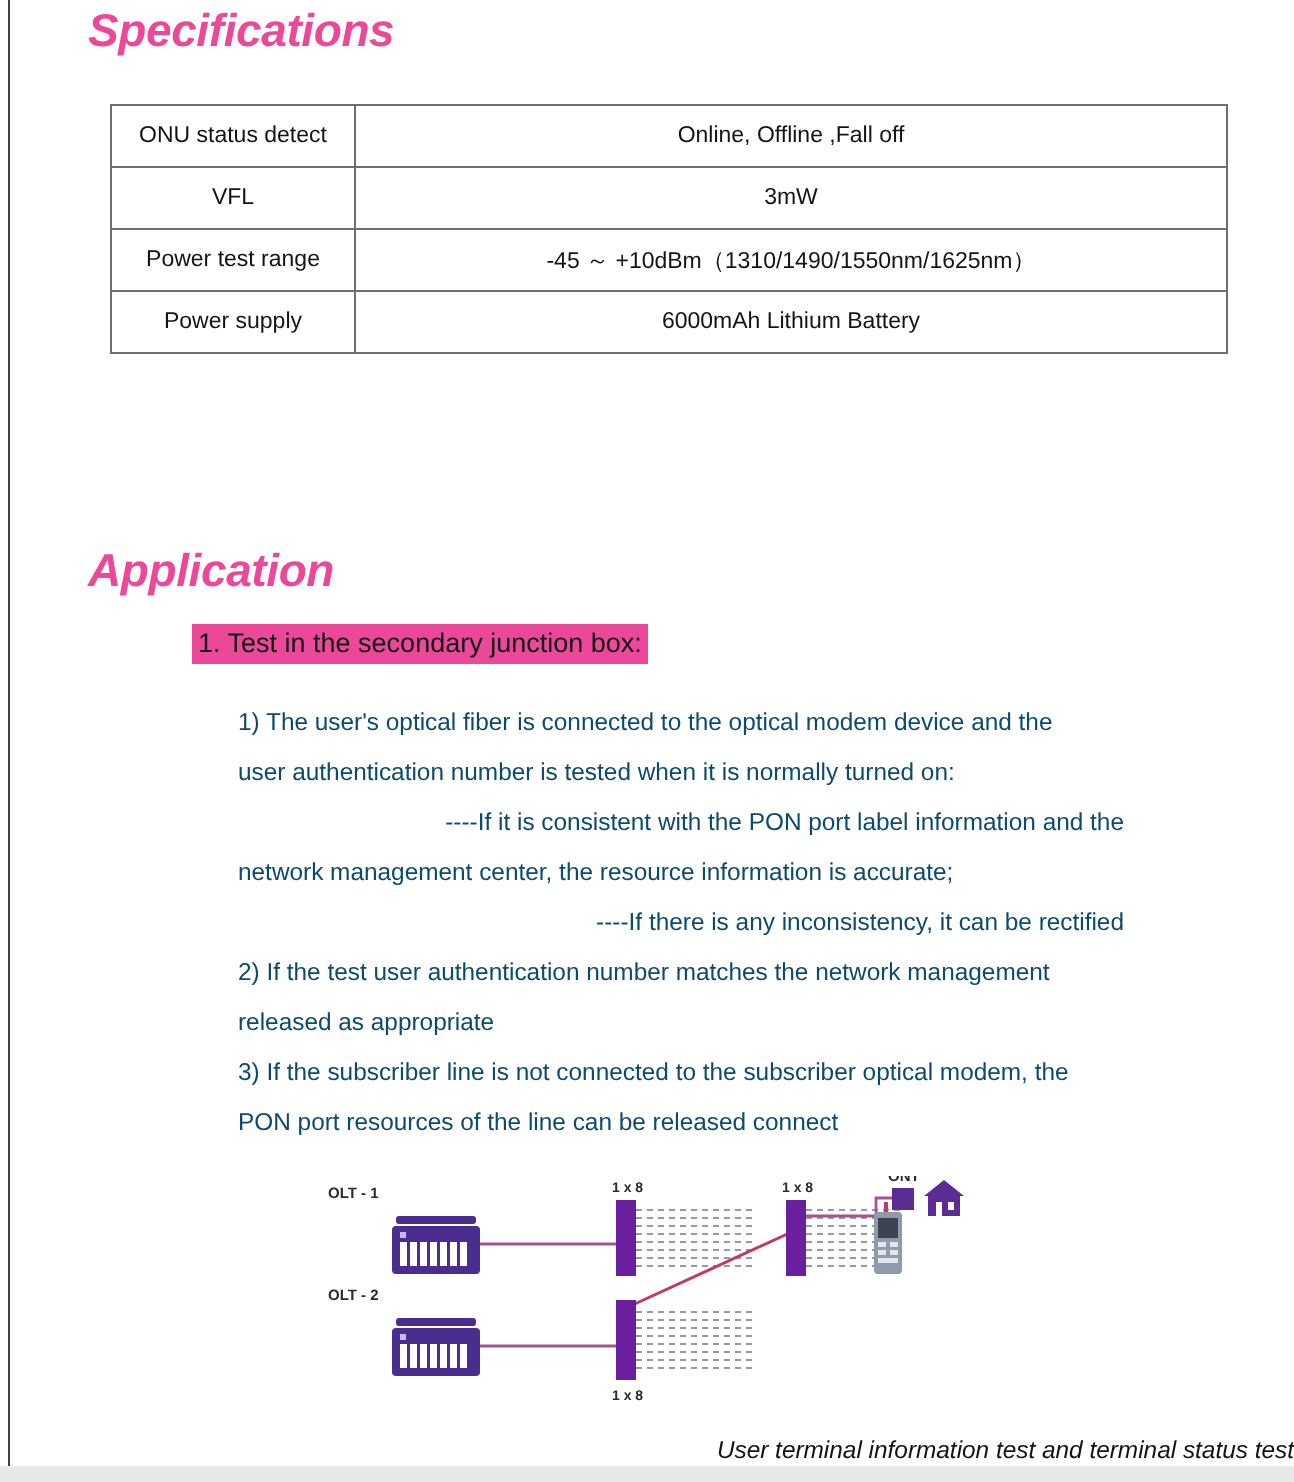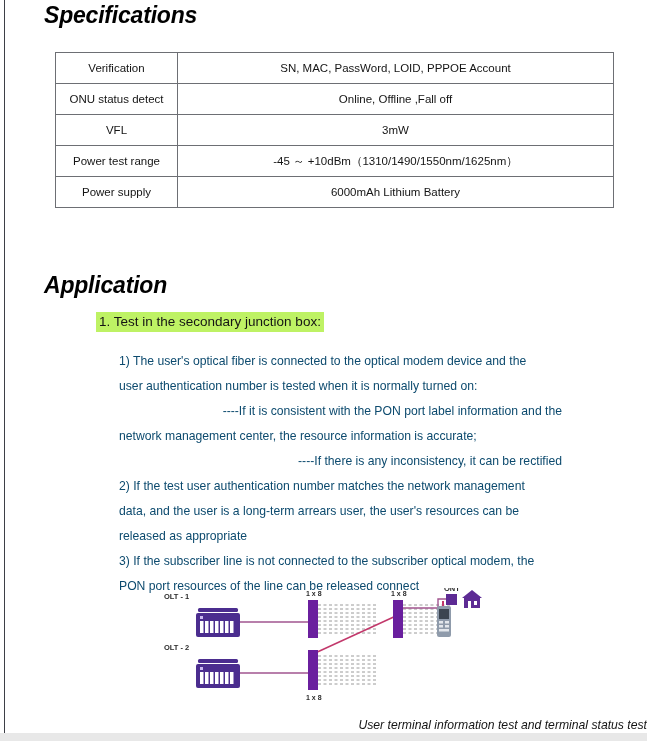--- a/index.html
+++ b/index.html
@@ -37,21 +37,21 @@
     height: 8px;
     background: #e8e8e8;
   }
 
   h1.section-heading {
     position: absolute;
     margin: 0;
     font-size: 23px;
     font-style: italic;
     font-weight: bold;
-    color: #000000;
+    color: #ec4899;
     letter-spacing: -0.2px;
     text-align: right;
   }
   #spec-heading { left: 44px; top: 2px; }
   #app-heading  { left: 44px; top: 272px; }
 
   
   table.spec-table {
     position: absolute;
     left: 55px;
@@ -72,21 +72,21 @@
   table.spec-table td.label-cell { width: 113px; }
   table.spec-table td.value-cell { width: 427px; }
 
   
   .app-subtitle {
     position: absolute;
     left: 96px;
     top: 312px;
     font-size: 13.5px;
     color: #141414;
-    background: #bef264;
+    background: #ec4899;
     padding: 2px 3px 3px 3px;
     white-space: nowrap;
   }
 
   .body-block {
     position: absolute;
     left: 96px;
     top: 349px;
     width: 466px;
   }
@@ -126,24 +126,20 @@
 <div class="page">
 
   <div class="page-edge-left"></div>
   <div class="page-bottom-band"></div>
 
   <h1 class="section-heading" id="spec-heading">Specifications</h1>
 
   <table class="spec-table">
     <tbody>
       <tr>
-        <td class="label-cell">Verification</td>
-        <td class="value-cell">SN, MAC, PassWord, LOID, PPPOE Account</td>
-      </tr>
-      <tr>
         <td class="label-cell">ONU status detect</td>
         <td class="value-cell">Online, Offline ,Fall off</td>
       </tr>
       <tr>
         <td class="label-cell">VFL</td>
         <td class="value-cell">3mW</td>
       </tr>
       <tr>
         <td class="label-cell">Power test range</td>
         <td class="value-cell">-45 ～ +10dBm（1310/1490/1550nm/1625nm）</td>
@@ -159,21 +155,20 @@
 
   <div class="app-subtitle">1. Test in the secondary junction box:</div>
 
   <div class="body-block">
     <div class="body-line">1) The user's optical fiber is connected to the optical modem device and the</div>
     <div class="body-line">user authentication number is tested when it is normally turned on:</div>
     <div class="body-line indented">----If it is consistent with the PON port label information and the</div>
     <div class="body-line">network management center, the resource information is accurate;</div>
     <div class="body-line indented">----If there is any inconsistency, it can be rectified</div>
     <div class="body-line">2) If the test user authentication number matches the network management</div>
-    <div class="body-line">data, and the user is a long-term arrears user, the user's resources can be</div>
     <div class="body-line">released as appropriate</div>
     <div class="body-line">3) If the subscriber line is not connected to the subscriber optical modem, the</div>
     <div class="body-line">PON port resources of the line can be released connect</div>
   </div>
 
   <div class="diagram">
     <svg width="345" height="118" viewBox="0 0 345 118" xmlns="http://www.w3.org/2000/svg">
 
       <g stroke="#9a9a9a" stroke-width="1" stroke-dasharray="3 2.5">
         <line x1="168" y1="17" x2="228" y2="17"></line>

